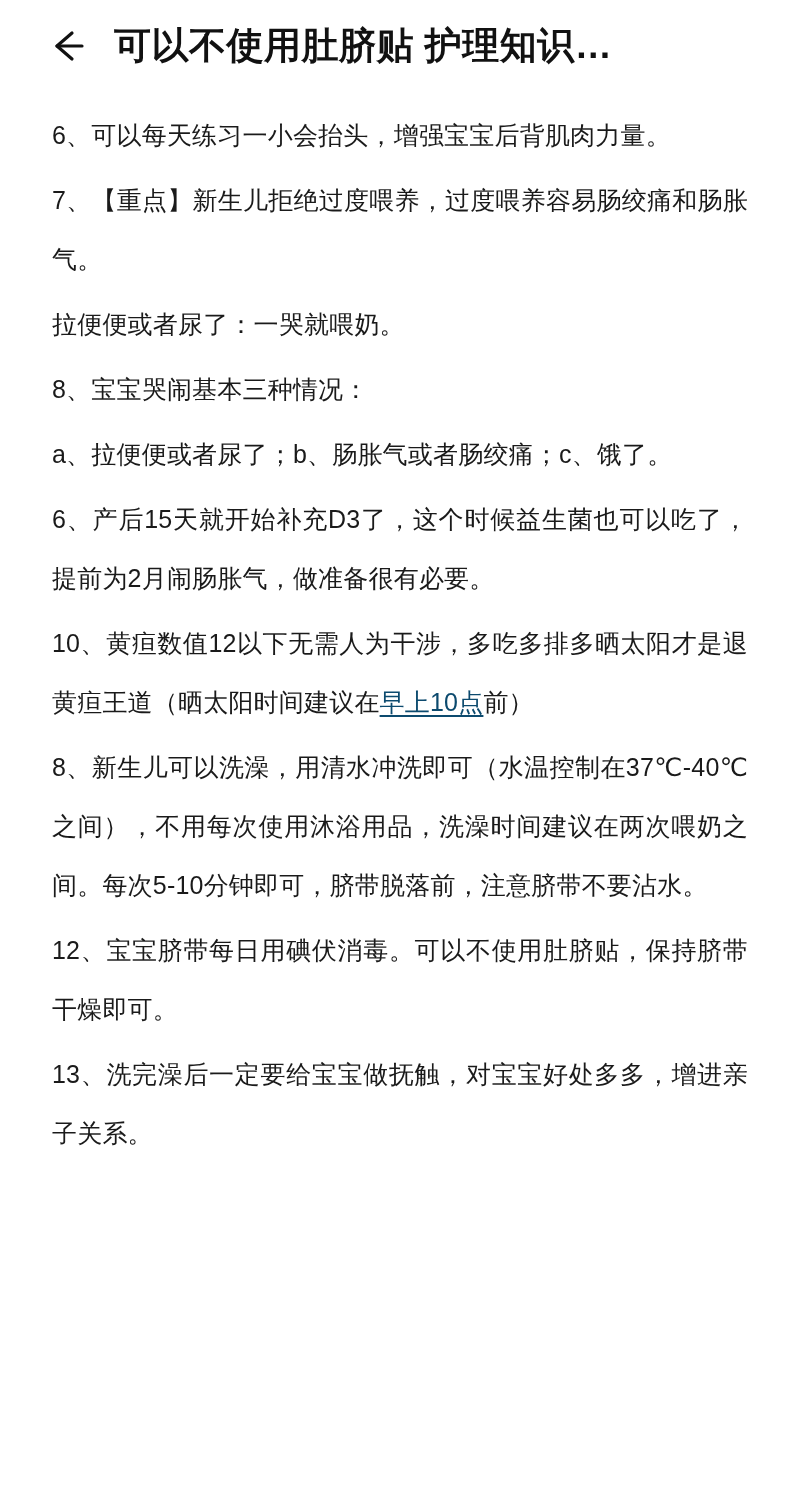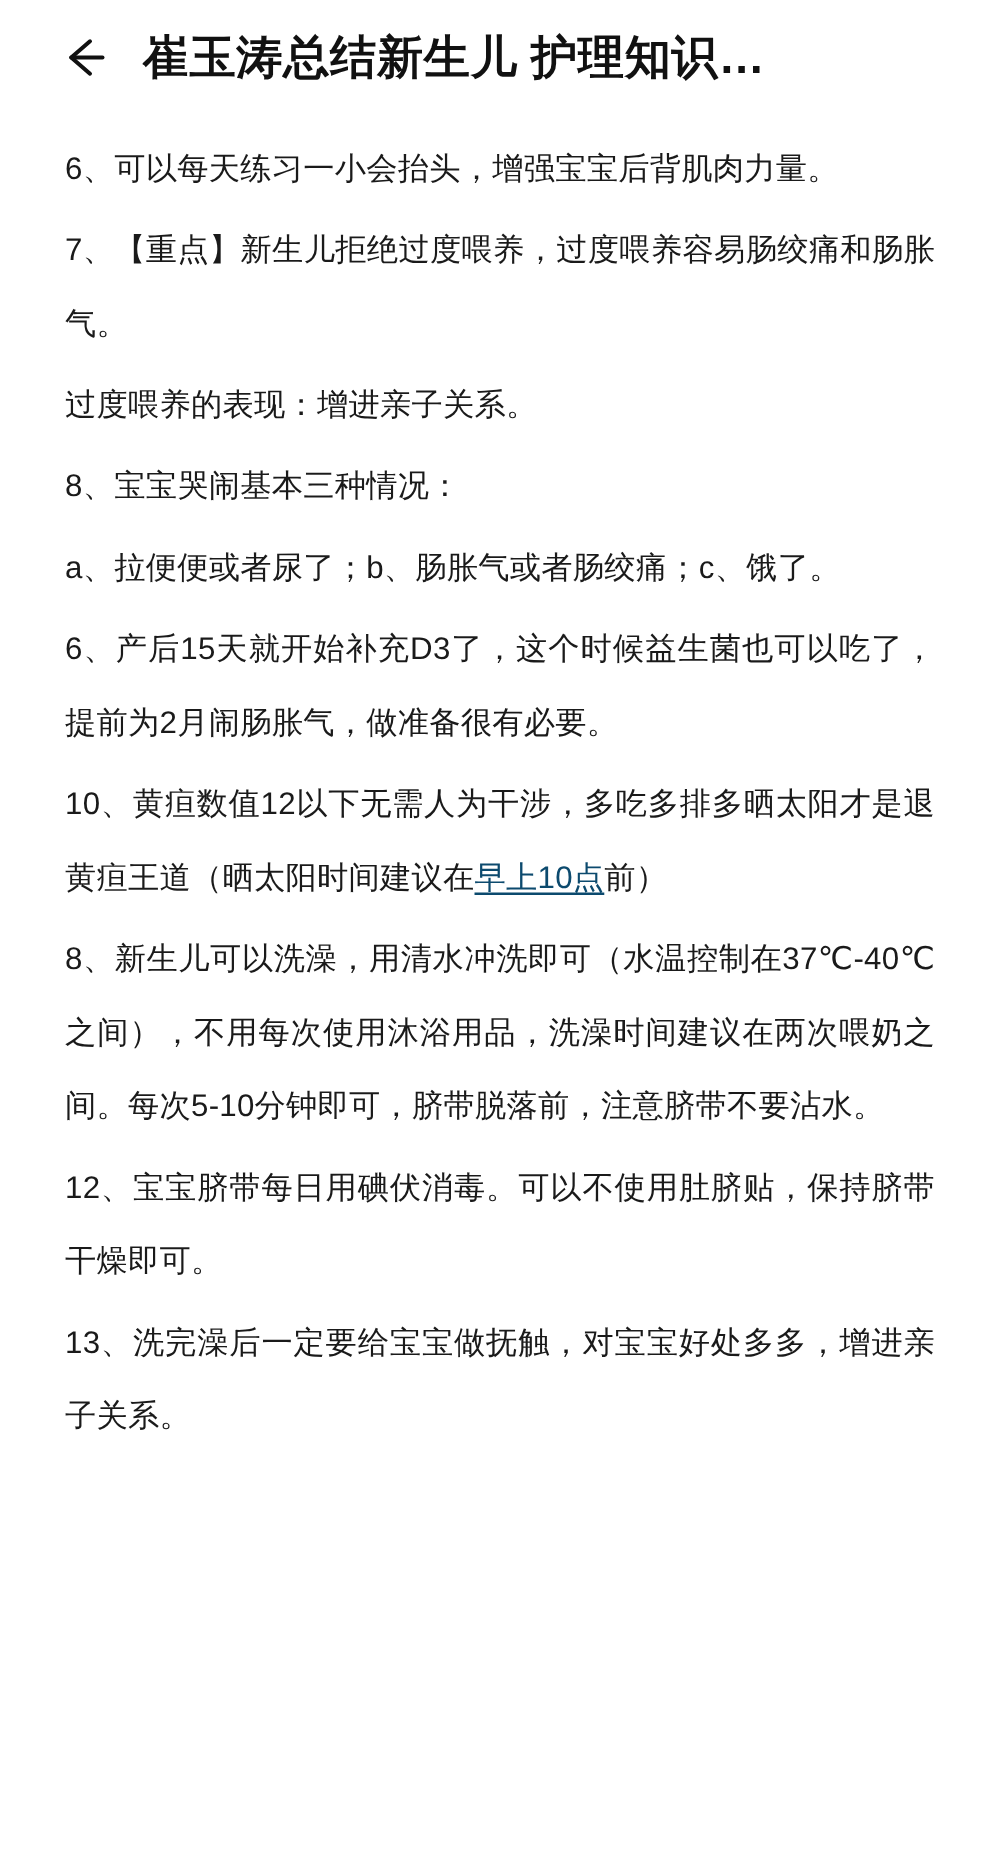--- a/index.html
+++ b/index.html
@@ -81,28 +81,28 @@
 
   <div class="header">
     <div class="back-btn">
       <span>
         <svg width="44" height="44" viewBox="0 0 44 44" aria-hidden="true">
           <path d="M26 9 L11 22 L26 35" fill="none" stroke="#111111" stroke-width="3.2" stroke-linecap="round" stroke-linejoin="round"></path>
           <line x1="11" y1="22" x2="36" y2="22" stroke="#111111" stroke-width="3.2" stroke-linecap="round"></line>
         </svg>
       </span>
     </div>
-    <div class="header-title">崔玉涛总结新生儿 护理知识…</div>
+    <div class="header-title">可以不使用肚脐贴 护理知识…</div>
   </div>
 
   <div class="article">
 
     <p class="para">6、可以每天练习一小会抬头，增强宝宝后背肌肉力量。</p>
     <p class="para">7、【重点】新生儿拒绝过度喂养，过度喂养容易肠绞痛和肠胀气。</p>
-    <p class="para">过度喂养的表现：增进亲子关系。</p>
+    <p class="para">拉便便或者尿了：一哭就喂奶。</p>
     <p class="para">8、宝宝哭闹基本三种情况：</p>
     <p class="para">a、拉便便或者尿了；b、肠胀气或者肠绞痛；c、饿了。</p>
     <p class="para">6、产后15天就开始补充D3了，这个时候益生菌也可以吃了，提前为2月闹肠胀气，做准备很有必要。</p>
 
     <p class="para"><span>10、黄疸数值12以下无需人为干涉，多吃多排多晒太阳才是退黄疸王道（晒太阳时间建议在</span><a class="link">早上10点</a><span>前）</span></p>
 
     <p class="para">8、新生儿可以洗澡，用清水冲洗即可（水温控制在37℃-40℃之间），不用每次使用沐浴用品，洗澡时间建议在两次喂奶之间。每次5-10分钟即可，脐带脱落前，注意脐带不要沾水。</p>
     <p class="para">12、宝宝脐带每日用碘伏消毒。可以不使用肚脐贴，保持脐带干燥即可。</p>
     <p class="para">13、洗完澡后一定要给宝宝做抚触，对宝宝好处多多，增进亲子关系。</p>
 

